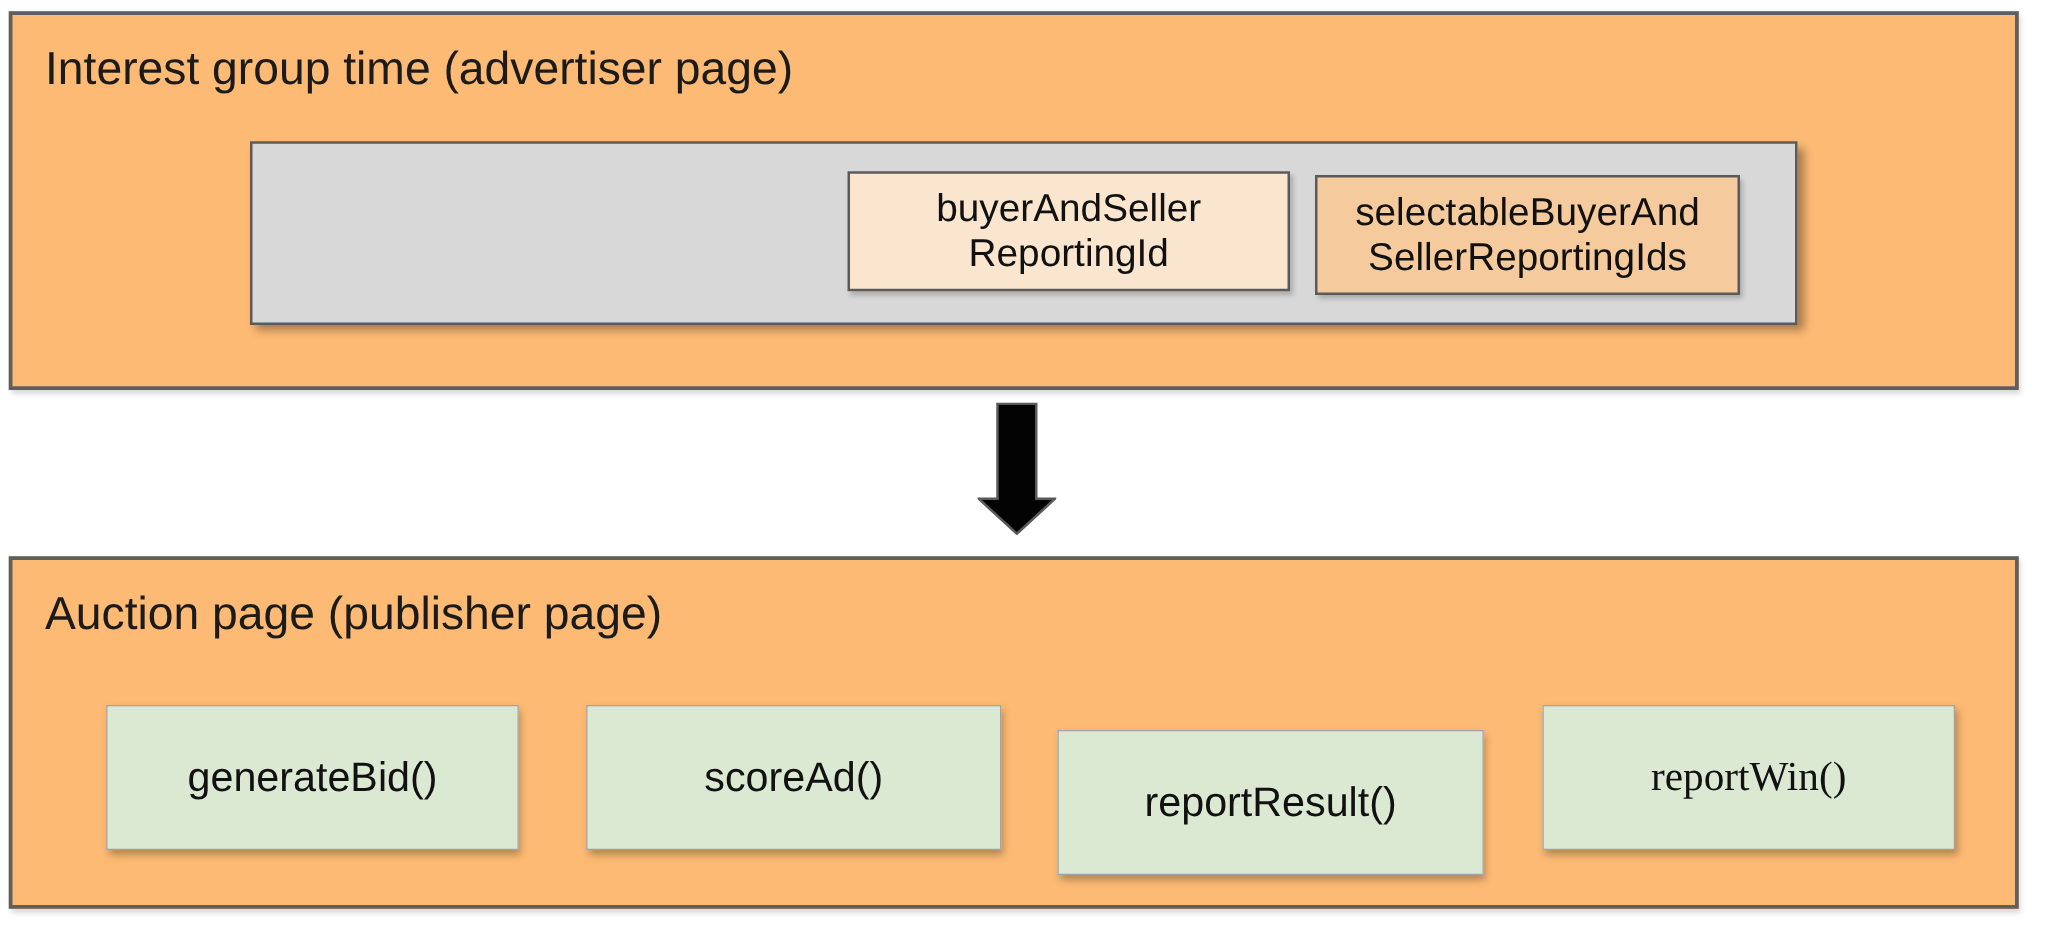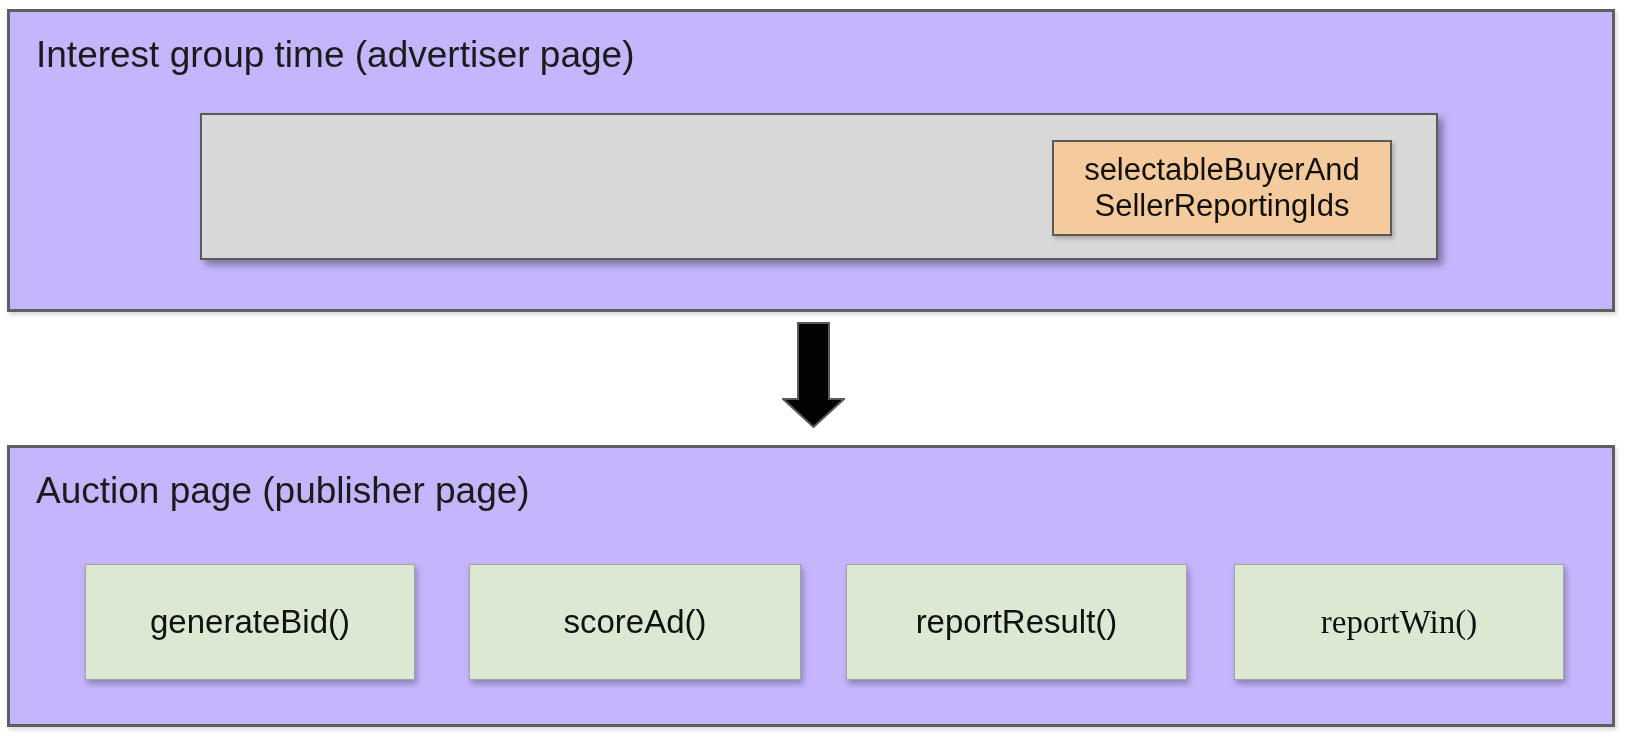--- a/index.html
+++ b/index.html
@@ -13,21 +13,21 @@
     position: relative;
     width: 1642px;
     height: 742px;
     background: #ffffff;
     overflow: hidden;
   }
   .panel {
     position: absolute;
     left: 7px;
     width: 1608px;
-    background: #c4b5fd;
+    background: #fdba74;
     border: 3px solid #5f5f5f;
     box-shadow: 2px 3px 4px rgba(0,0,0,0.15);
     box-sizing: border-box;
     padding-left: 26px;
   }
   .panel.top-panel   { top: 9px;   height: 303px; }
   .panel.bottom-panel{ top: 445px; height: 282px; }
 
   .panel-title {
     position: absolute;
@@ -108,34 +108,36 @@
     box-sizing: border-box;
     display: flex;
     align-items: center;
     justify-content: center;
     text-align: left;
     font-size: 33px;
     color: #111111;
   }
   .fn-box.fn-1 { left: 75px;   width: 330px; }
   .fn-box.fn-2 { left: 459px;  width: 332px; }
-  .fn-box.fn-3 { left: 836px;  width: 341px; }
+  .fn-box.fn-3 { left: 836px;  width: 341px; margin-top: 20px; }
   .fn-box.fn-4 { left: 1224px; width: 330px; font-family: Liberation Serif, serif; }
 </style>
 </head>
 <body>
 
 <div class="canvas">
 
   <section class="panel top-panel">
     <h2 class="panel-title">Interest group time (advertiser page)</h2>
 
     <div class="ad-container">
 
 
+      <div class="id-box peach box-2">buyerAndSeller
+ReportingId</div>
 
       <div class="id-box orange box-3">selectableBuyerAnd
 SellerReportingIds</div>
     </div>
   </section>
 
   <svg class="down-arrow" viewBox="0 0 63 106" aria-hidden="true">
     <polygon points="16,1 47,1 47,77 62,77 31.5,105 1,77 16,77" fill="#030303" stroke="#5a5a5a" stroke-width="2" stroke-linejoin="miter"></polygon>
   </svg>
 

